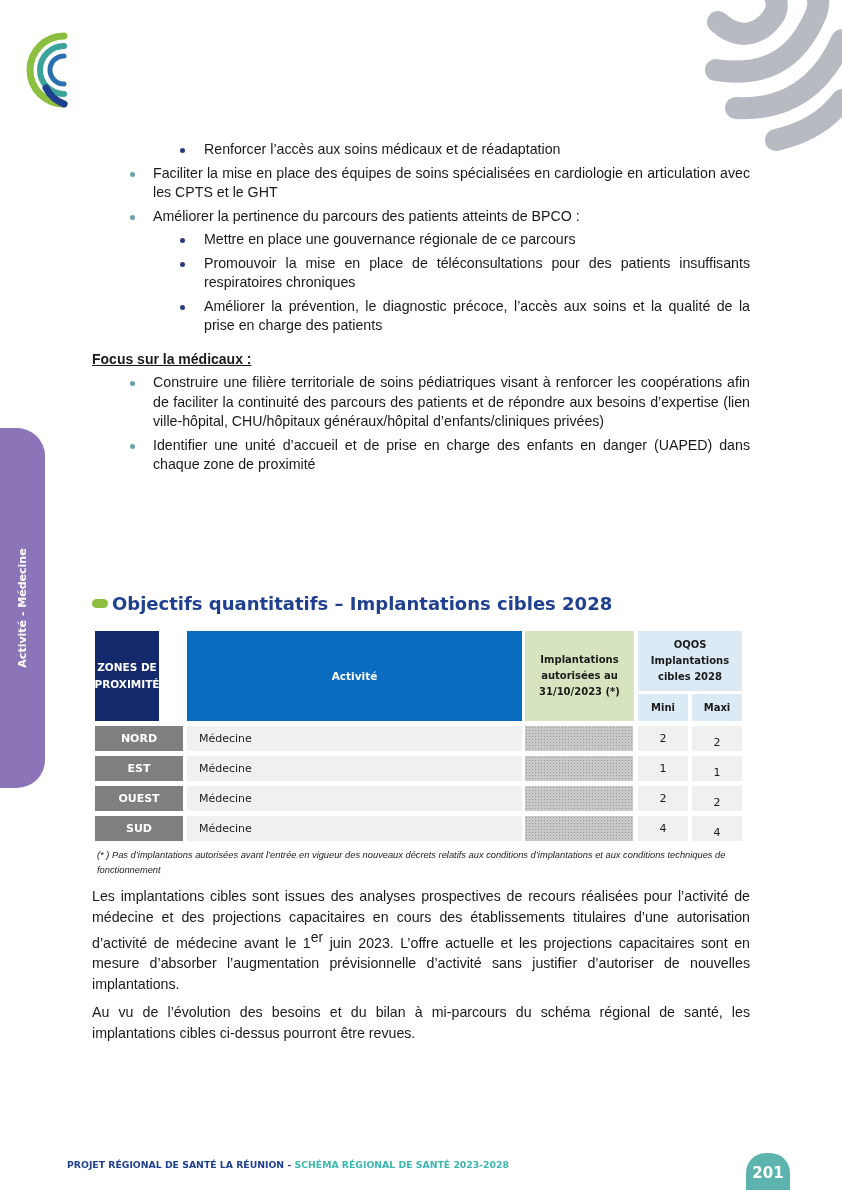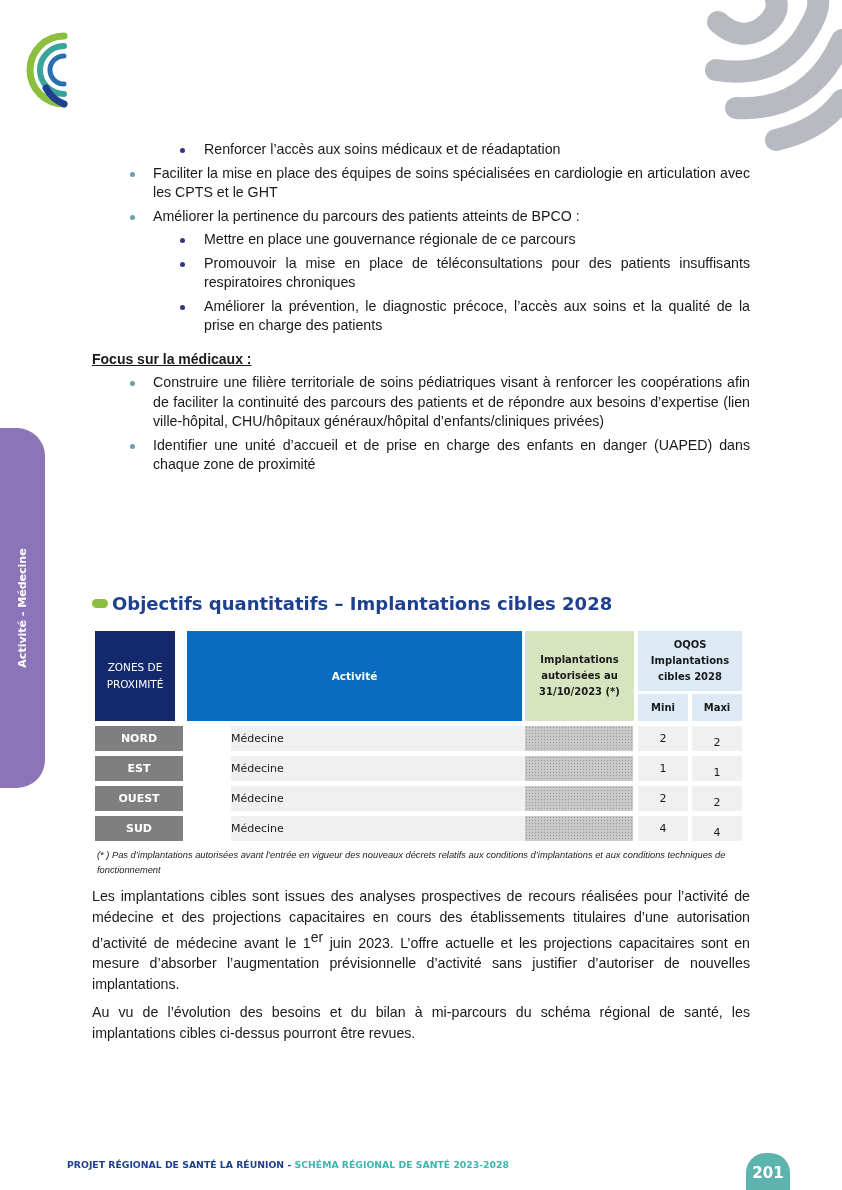--- a/index.html
+++ b/index.html
@@ -31,30 +31,30 @@
     .focus { font-weight: bold; text-decoration: underline; margin-top: 16px; margin-bottom: 4px; font-size: 14px; }
 
     
     .section-title { position: absolute; left: 92px; top: 593px; display: flex; align-items: center; }
     .pill { width: 16px; height: 9px; border-radius: 5px; background: #8cbf3f; margin-right: 4px; }
     .section-title-text { font-family: "DejaVu Sans", sans-serif; font-weight: bold; font-size: 18px; color: #1f3f8f; }
 
     
     .tbl { position: absolute; left: 95px; top: 631px; width: 648px; height: 213px; }
     .cell { position: absolute; display: flex; align-items: center; justify-content: center; text-align: center; font-family: "DejaVu Sans", sans-serif; }
-    .h-zones { left: 0; top: 0; width: 80px; height: 90px; background: #14296b; color: #fff; font-weight: normal; font-size: 10.5px; line-height: 17px; }
+    .h-zones { left: 0; top: 0; width: 64px; height: 90px; background: #14296b; color: #fff; font-weight: bold; font-size: 10.5px; line-height: 17px; }
     .h-act { left: 92px; top: 0; width: 335px; height: 90px; background: #0a6cc0; color: #fff; font-weight: bold; font-size: 10.5px; }
     .h-impl { left: 430px; top: 0; width: 109px; height: 90px; background: #d6e4c0; color: #1a1a1a; font-weight: bold; font-size: 10px; line-height: 16px; }
     .h-oqos { left: 543px; top: 0; width: 104px; height: 60px; background: #dbeaf4; color: #1a1a1a; font-weight: bold; font-size: 10px; line-height: 16px; }
     .h-mini { left: 543px; top: 63px; width: 50px; height: 27px; background: #dbeaf4; color: #1a1a1a; font-weight: bold; font-size: 10px; }
     .h-maxi { left: 597px; top: 63px; width: 50px; height: 27px; background: #dbeaf4; color: #1a1a1a; font-weight: bold; font-size: 10px; }
 
     .row { position: absolute; left: 0; width: 648px; height: 25px; }
     .r-zone { position: absolute; left: 0; top: 0; width: 88px; height: 25px; background: #7f7f7f; color: #fff; font-weight: bold; font-size: 11px; display: flex; align-items: center; justify-content: center; font-family: "DejaVu Sans", sans-serif; }
-    .r-act { position: absolute; left: 92px; top: 0; width: 335px; height: 25px; background: #f0f0f0; font-size: 11px; display: flex; align-items: center; padding-left: 0; font-family: "DejaVu Sans", sans-serif; margin-left: 44px; }
+    .r-act { position: absolute; left: 92px; top: 0; width: 335px; height: 25px; background: #f0f0f0; font-size: 11px; display: flex; align-items: center; padding-left: 12px; font-family: "DejaVu Sans", sans-serif; }
     .r-impl { position: absolute; left: 430px; top: 0; width: 108px; height: 25px; background-color: #c8c8c8; background-image: radial-gradient(#9a9a9a 0.6px, transparent 0.8px); background-size: 3px 3px; }
     .r-mini { position: absolute; left: 543px; top: 0; width: 50px; height: 25px; background: #f0f0f0; font-size: 11px; display: flex; align-items: center; justify-content: center; font-family: "DejaVu Sans", sans-serif; }
     .r-maxi { position: absolute; left: 597px; top: 0; width: 50px; height: 25px; background: #f0f0f0; font-size: 11px; display: flex; align-items: flex-end; justify-content: center; padding-bottom: 2px; font-family: "DejaVu Sans", sans-serif; }
 
     .footnote { position: absolute; left: 97px; top: 848px; width: 650px; font-style: italic; font-size: 9.3px; line-height: 15px; color: #222; }
 
     .para-block { position: absolute; left: 92px; top: 886px; width: 658px; font-size: 14.2px; line-height: 20.5px; }
     .para { text-align: justify; margin-bottom: 8px; }
     .para sup { font-size: 14px; }
 

